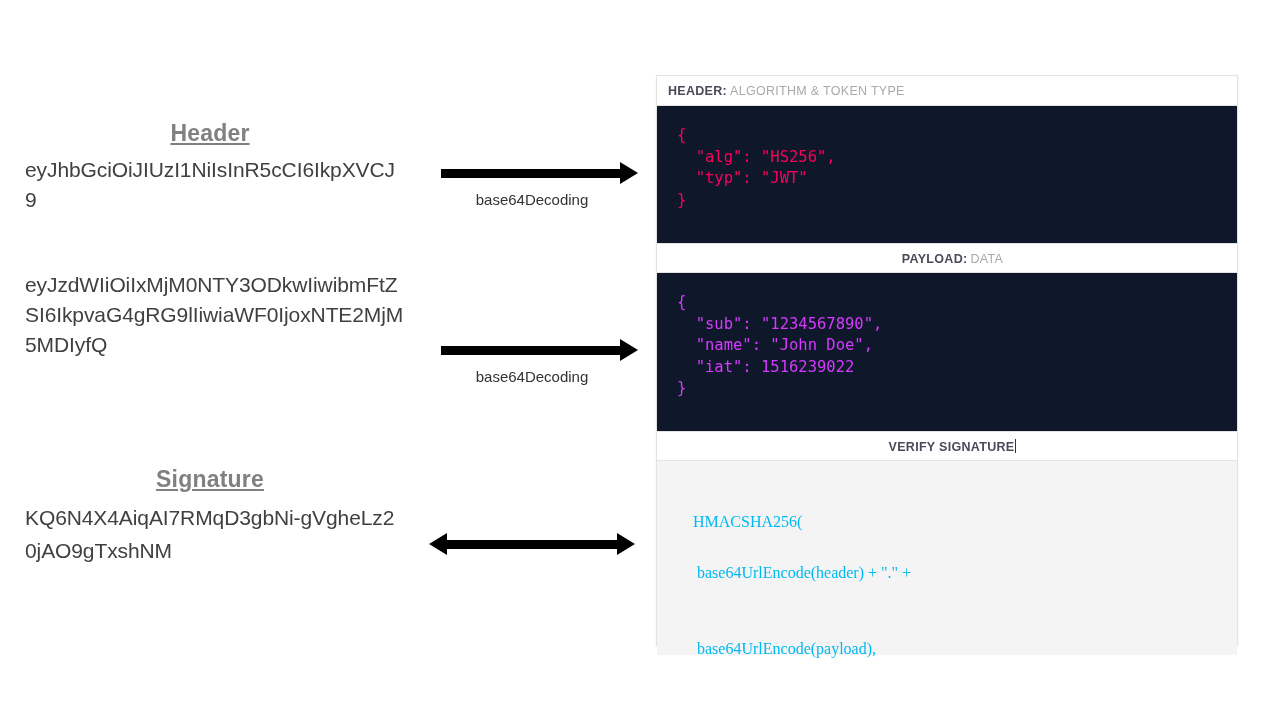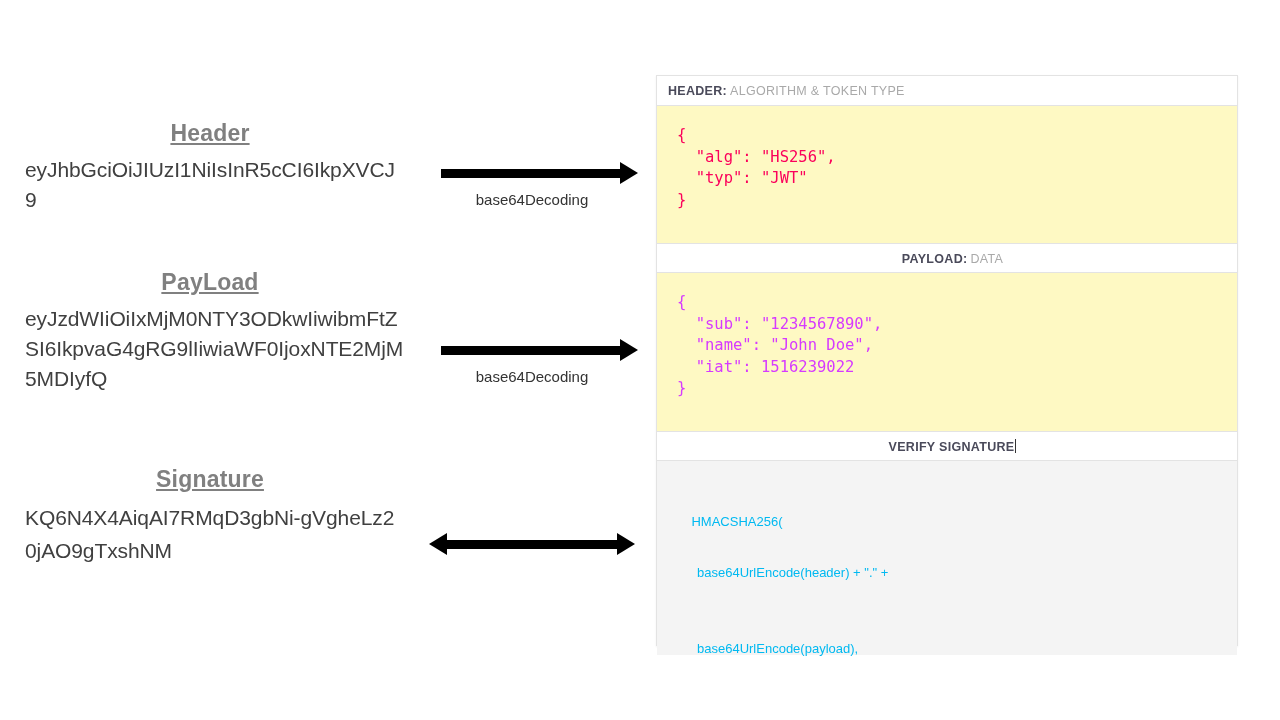--- a/index.html
+++ b/index.html
@@ -93,21 +93,21 @@
   #arrow-signature { top: 531px; }
   #arrow-signature .arrow-wrap { width: 206px; }
 
   
   #jwt-panel {
     position: absolute;
     left: 656px;
     top: 75px;
     width: 582px;
     height: 571px;
-    background: #fef9c3;
+    background: #0f172a;
     border: 1px solid #e3e3e3;
     box-sizing: border-box;
     box-shadow: 0 1px 2px rgba(0,0,0,0.06);
   }
   .section-bar {
     height: 30px;
     line-height: 30px;
     padding: 0 0 0 11px;
     font-size: 12.5px;
     letter-spacing: 0.3px;
@@ -142,41 +142,40 @@
     box-sizing: border-box;
   }
   #header-code  { color: #fb015b; height: 137px; }
   #payload-code { color: #d63aff; height: 158px; }
 
   #signature-area {
     background: #f4f4f4;
     height: 194px;
     box-sizing: border-box;
     padding: 22px 0 0 20px;
-    font-family: Liberation Sans, sans-serif;
-    font-size: 13px;
+    font-family: Liberation Serif, serif;
+    font-size: 16px;
     line-height: 25.5px;
     color: #00b9f1;
     white-space: pre;
   }
   #signature-area .indent1 { padding-left: 20px; display: block; }
   .secret-row { display: block; padding-left: 20px; margin-top: 2px; }
 </style>
 </head>
 <body>
 
 <div id="left-column">
 
   <div class="left-block" id="left-header">
     <div class="block-title">Header</div>
     <div class="block-value">eyJhbGciOiJIUzI1NiIsInR5cCI6IkpXVCJ9</div>
   </div>
 
   <div class="left-block" id="left-payload">
-    <div class="block-title">PayLoad</div>
     <div class="block-value">eyJzdWIiOiIxMjM0NTY3ODkwIiwibmFtZSI6IkpvaG4gRG9lIiwiaWF0IjoxNTE2MjM5MDIyfQ</div>
   </div>
 
   <div class="left-block" id="left-signature">
     <div class="block-title">Signature</div>
     <div class="block-value">KQ6N4X4AiqAI7RMqD3gbNi-gVgheLz20jAO9gTxshNM</div>
   </div>
 
 </div>
 

